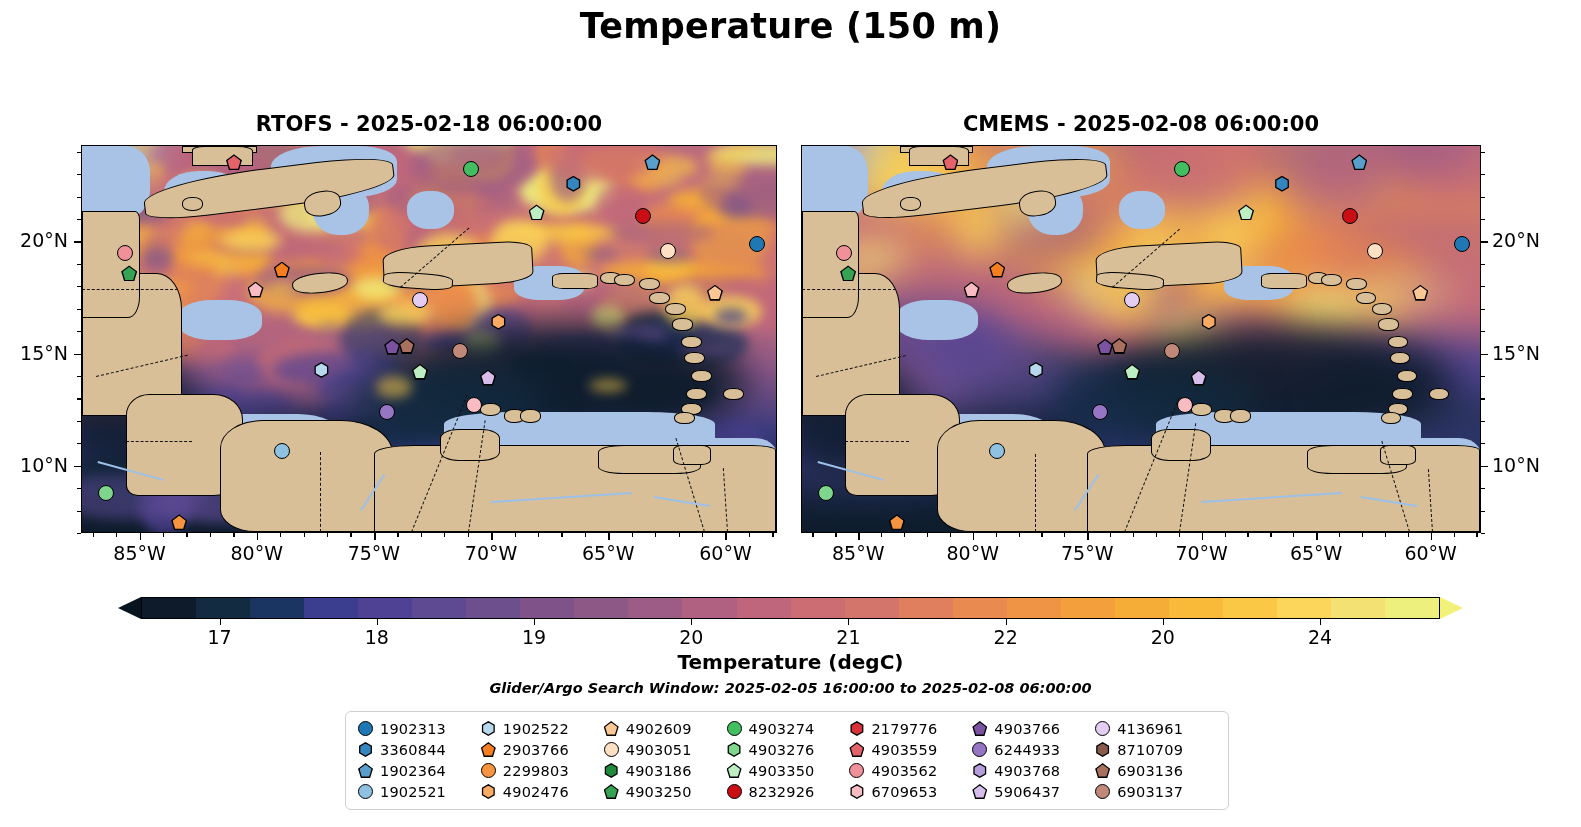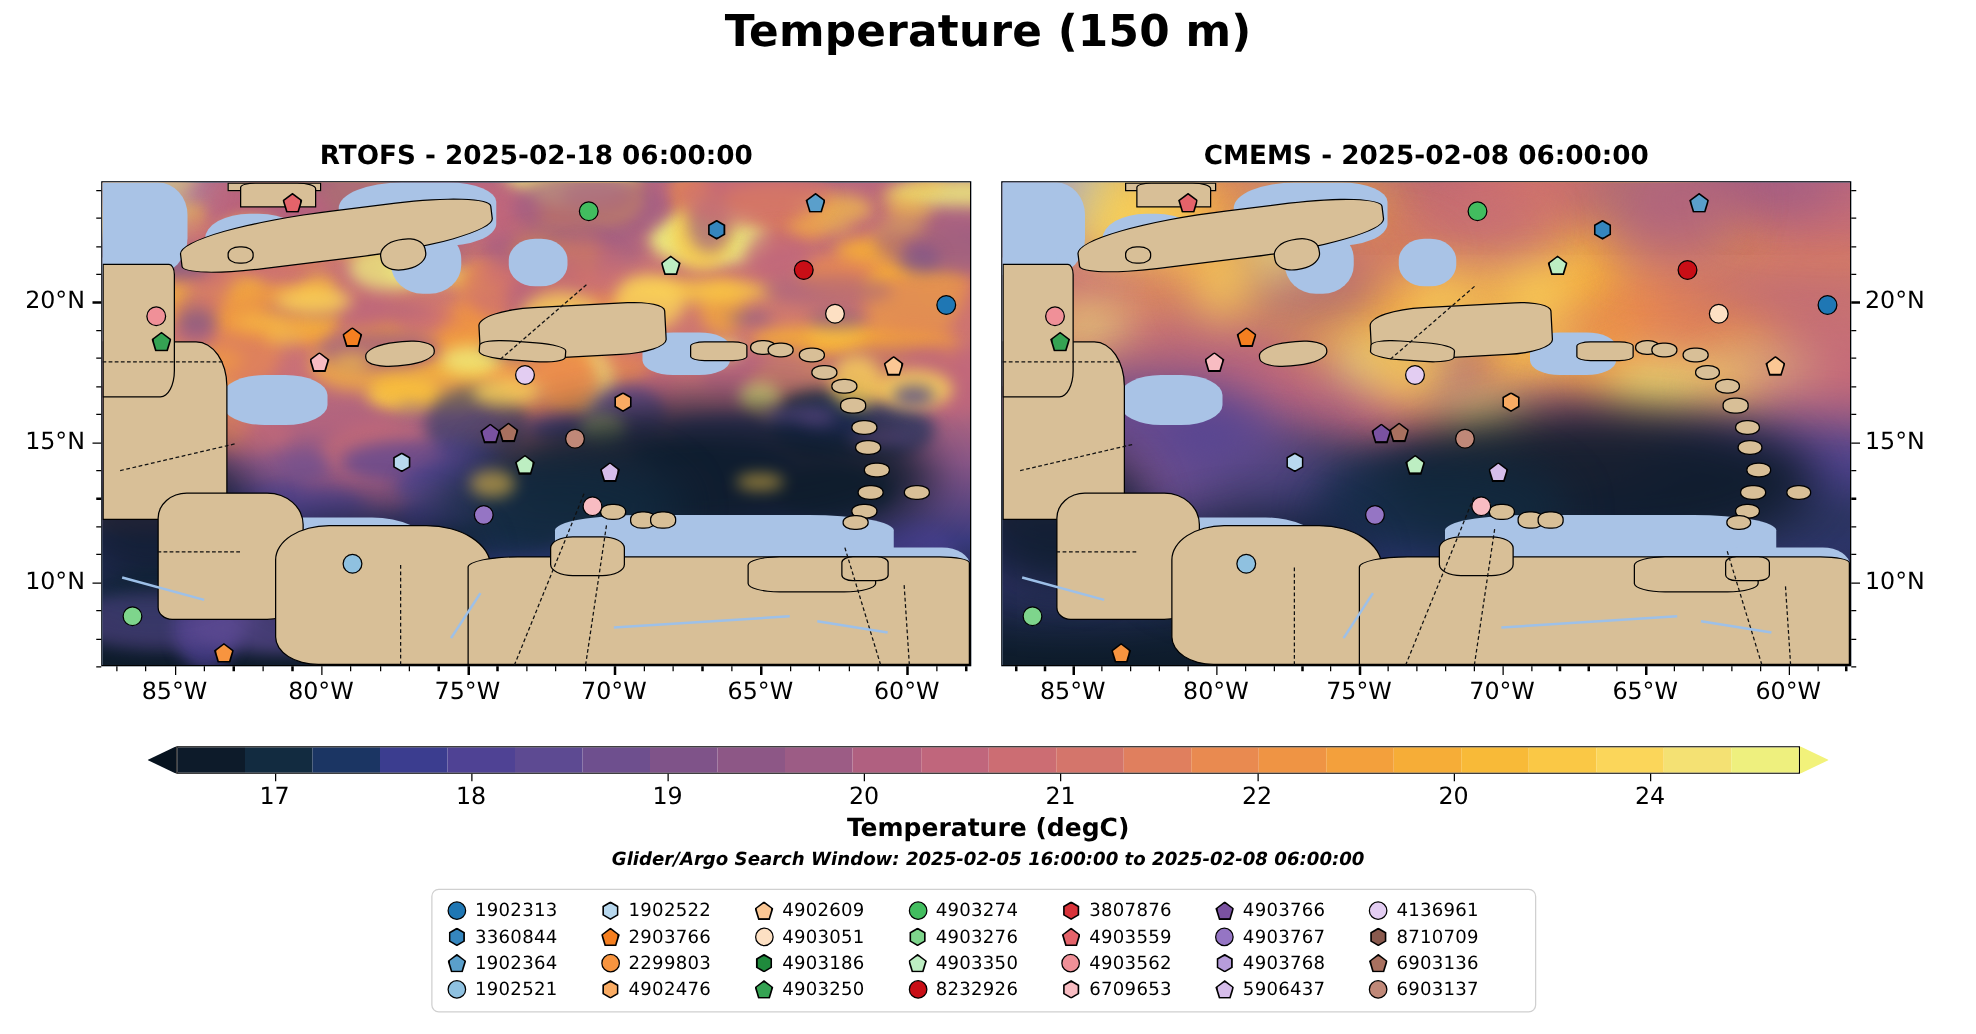--- a/index.html
+++ b/index.html
@@ -955,21 +955,21 @@
         <span class="lg-label">4903274</span>
       </div>
       <div class="lg-item">
         <div class="lg-mk">
           <div style="position: relative; width: 15px; height: 15px;">
             <div style="position: absolute; inset: 0px; background: rgb(0, 0, 0); clip-path: polygon(50% 0%, 93% 25%, 93% 75%, 50% 100%, 7% 75%, 7% 25%);">
               <div style="position: absolute; inset: 1.5px; background: rgb(217, 51, 58); clip-path: polygon(50% 0%, 93% 25%, 93% 75%, 50% 100%, 7% 75%, 7% 25%);"></div>
             </div>
           </div>
         </div>
-        <span class="lg-label">3807876</span>
+        <span class="lg-label">2179776</span>
       </div>
       <div class="lg-item">
         <div class="lg-mk">
           <div style="position: relative; width: 15px; height: 15px;">
             <div style="position: absolute; inset: 0px; background: rgb(0, 0, 0); clip-path: polygon(50% 0%, 100% 38%, 81% 100%, 19% 100%, 0% 38%);">
               <div style="position: absolute; inset: 1.5px; background: rgb(122, 82, 161); clip-path: polygon(50% 0%, 100% 38%, 81% 100%, 19% 100%, 0% 38%);"></div>
             </div>
           </div>
         </div>
         <span class="lg-label">4903766</span>
@@ -1023,21 +1023,21 @@
               <div style="position: absolute; inset: 1.5px; background: rgb(228, 99, 106); clip-path: polygon(50% 0%, 100% 38%, 81% 100%, 19% 100%, 0% 38%);"></div>
             </div>
           </div>
         </div>
         <span class="lg-label">4903559</span>
       </div>
       <div class="lg-item">
         <div class="lg-mk">
           <div class="mk circle" style="width: 15px; height: 15px; background: rgb(149, 117, 196);"></div>
         </div>
-        <span class="lg-label">4903767</span>
+        <span class="lg-label">6244933</span>
       </div>
       <div class="lg-item">
         <div class="lg-mk">
           <div style="position: relative; width: 15px; height: 15px;">
             <div style="position: absolute; inset: 0px; background: rgb(0, 0, 0); clip-path: polygon(50% 0%, 93% 25%, 93% 75%, 50% 100%, 7% 75%, 7% 25%);">
               <div style="position: absolute; inset: 1.5px; background: rgb(138, 90, 78); clip-path: polygon(50% 0%, 93% 25%, 93% 75%, 50% 100%, 7% 75%, 7% 25%);"></div>
             </div>
           </div>
         </div>
         <span class="lg-label">8710709</span>

